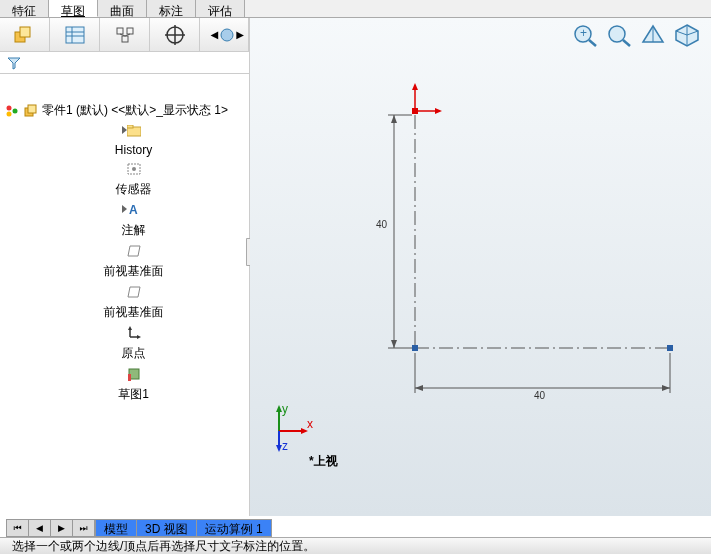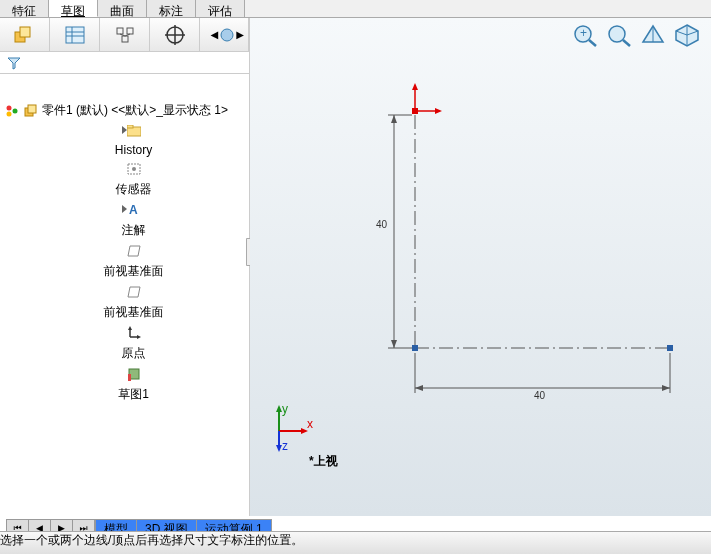--- a/index.html
+++ b/index.html
@@ -23,21 +23,21 @@
   .view-tools { position: absolute; right: 10px; top: 4px; display: flex; gap: 6px; }
   .view-tool { width: 28px; height: 26px; cursor: pointer; }
   .sketch { position: absolute; left: 130px; top: 75px; width: 280px; height: 280px; }
   .dim-text { position: absolute; font-size: 10px; color: #333; }
   .origin-axes { position: absolute; left: 17px; bottom: 60px; }
   .view-label { position: absolute; left: 45px; bottom: 46px; font-size: 12px; font-weight: bold; margin-left: 14px; }
   .bottom-tabs { position: absolute; bottom: 17px; left: 6px; display: flex; height: 18px; }
   .bot-scroll { width: 90px; border: 1px solid #999; display: flex; background: #ddd; }
   .bot-scroll span { flex: 1; border-right: 1px solid #999; display: flex; align-items: center; justify-content: center; cursor: pointer; font-size: 9px; }
   .bot-tab { border: 1px solid #999; border-left: none; padding: 1px 8px; background: #3b82f6; cursor: pointer; }
-  .status-bar { position: absolute; bottom: 0; left: 0; right: 0; height: 23px; background: linear-gradient(#f8f8f8,#e0e0e0); border-top: 1px solid #aaa; padding-left: 0; line-height: 16px; }
+  .status-bar { position: absolute; bottom: 0; left: 0; right: 0; height: 17px; background: linear-gradient(#f8f8f8,#e0e0e0); border-top: 1px solid #aaa; padding-left: 12px; line-height: 16px; }
   .grip { position: absolute; left: 246px; top: 238px; width: 8px; height: 28px; border: 1px solid #aaa; border-radius: 0 4px 4px 0; background: #eee; cursor: pointer; }
 </style>
 </head>
 <body>
 
 <div class="top-tabs">
   <div class="top-tab">特征</div>
   <div class="top-tab active">草图</div>
   <div class="top-tab">曲面</div>
   <div class="top-tab">标注</div>

